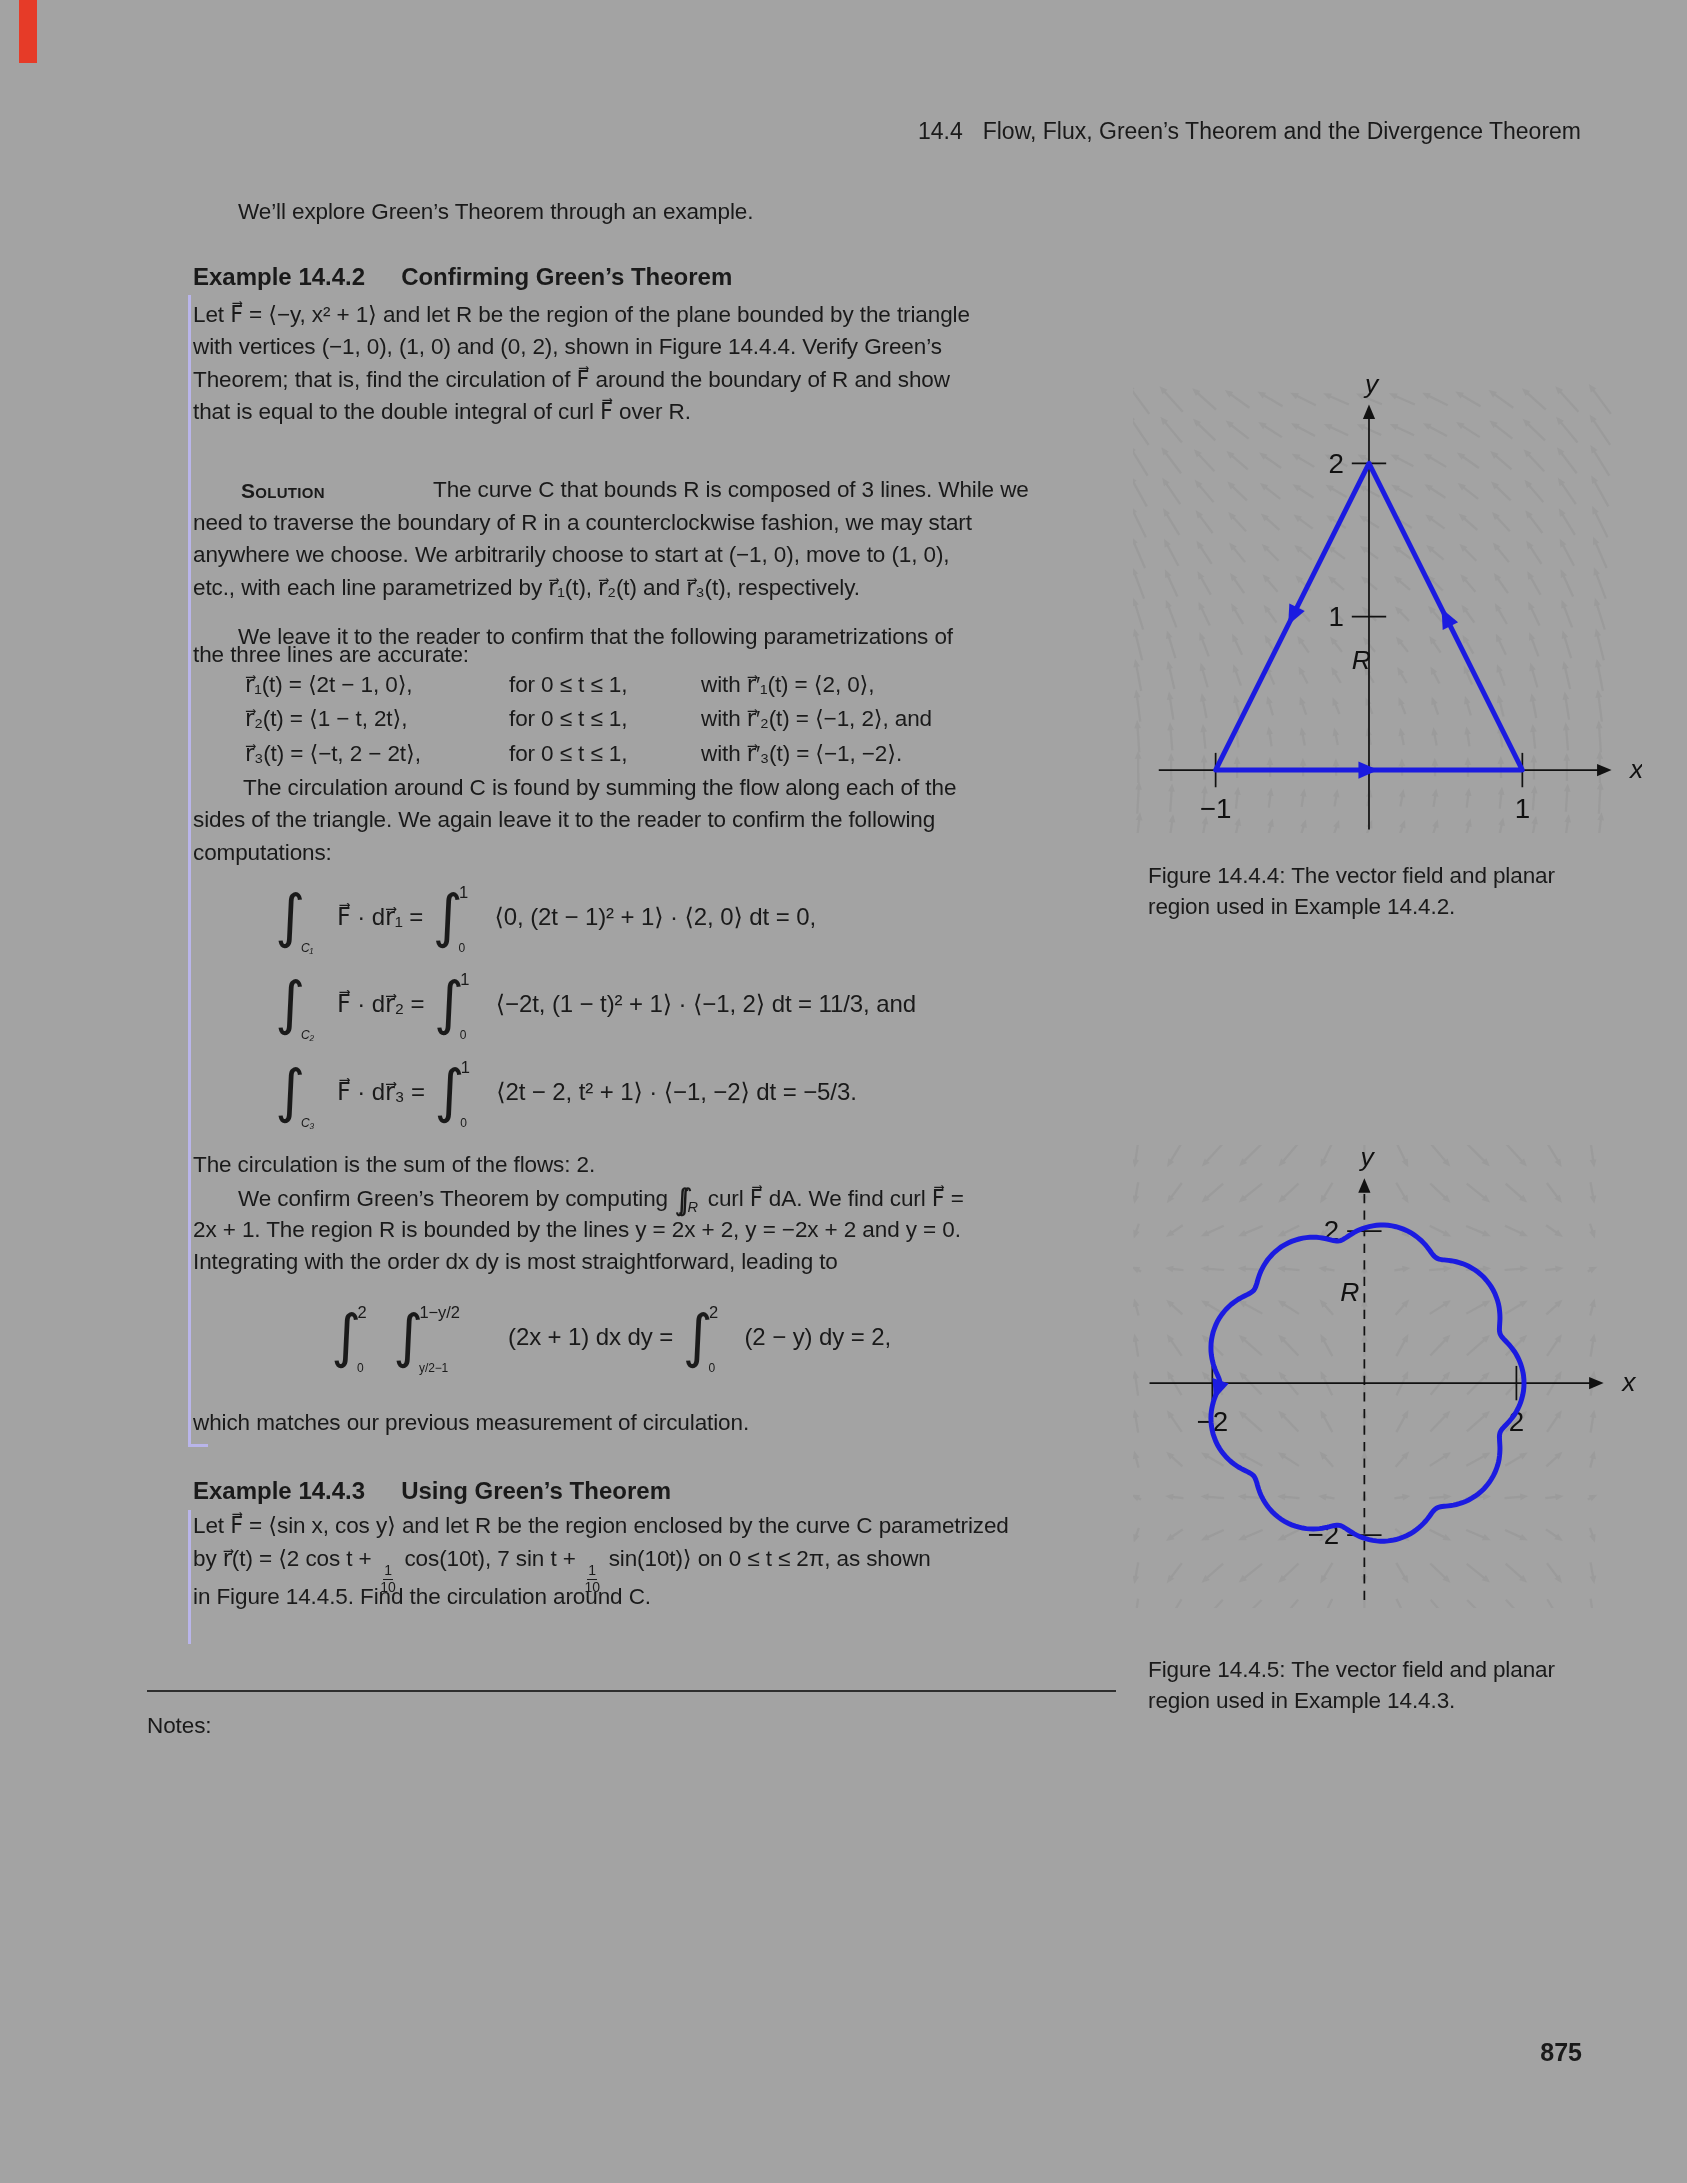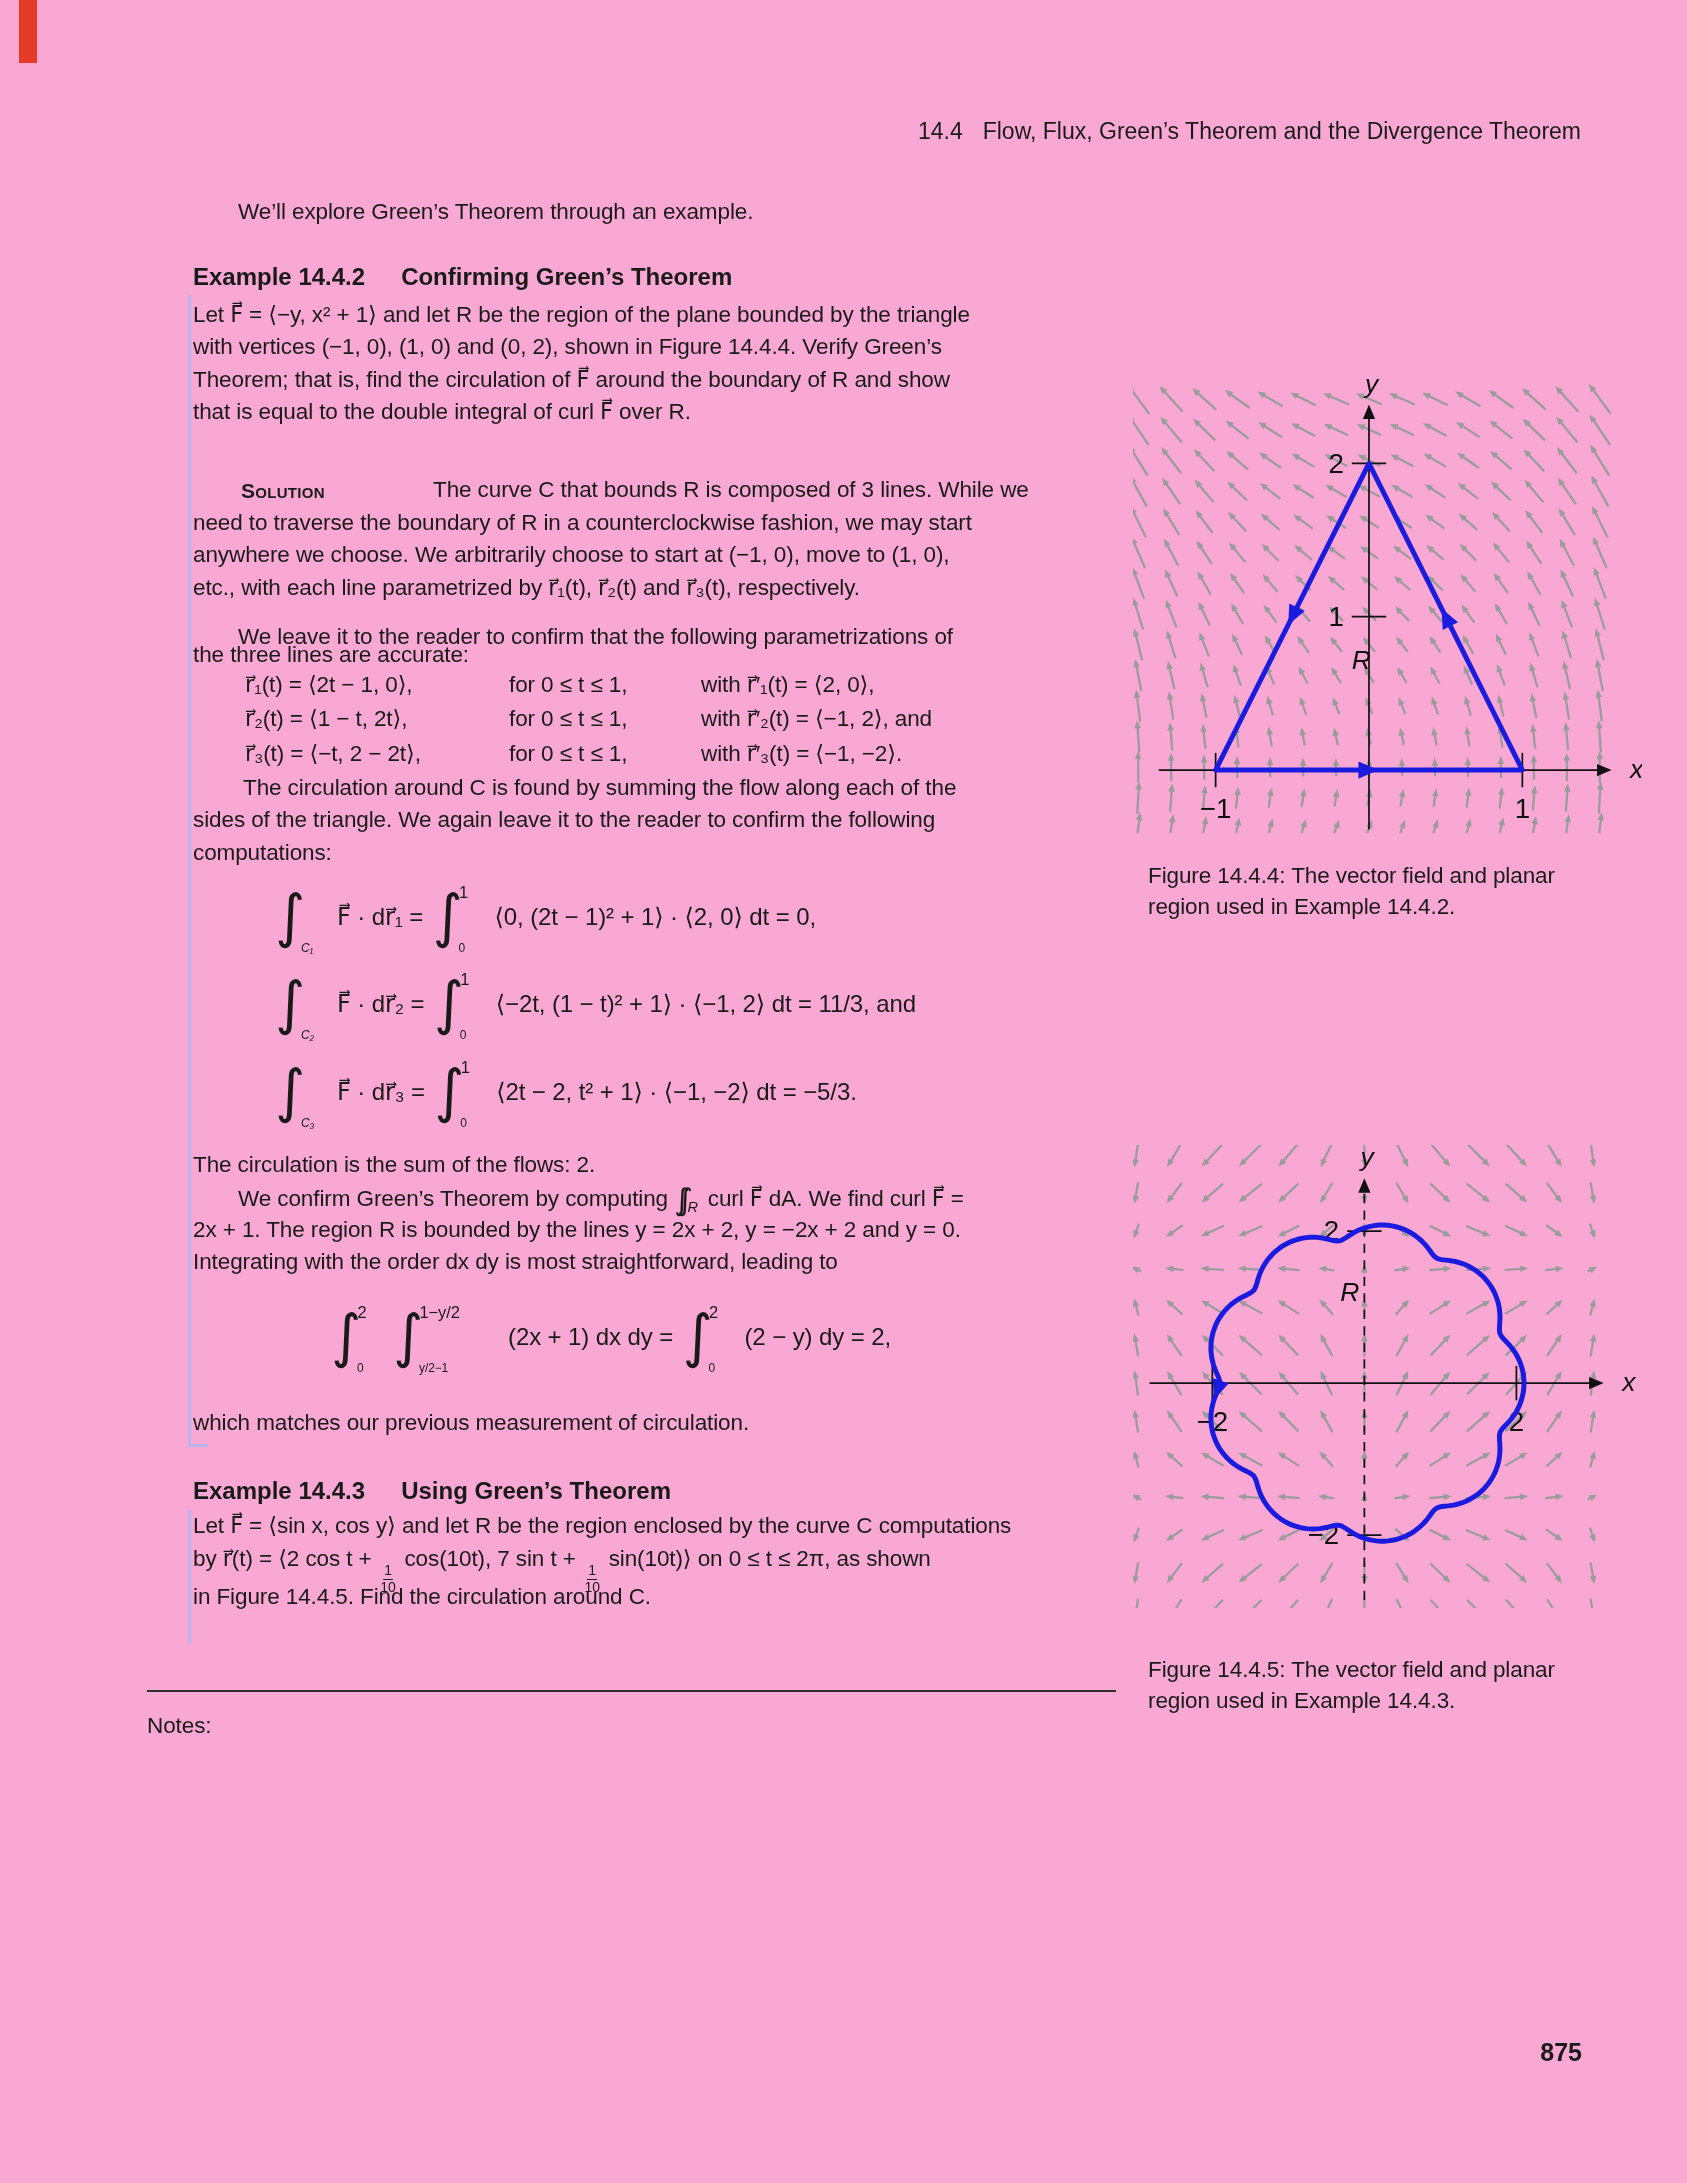--- a/index.html
+++ b/index.html
@@ -1,16 +1,16 @@
 <!DOCTYPE html>
 <html style="font-size:10.6px"><head>
 <meta charset="utf-8">
 <style>
   html,body{margin:0;padding:0;background:#ffffff;}
-  #page{position:relative;width:1687px;height:2183px;background:#f9a8d4;overflow:hidden;
+  #page{position:relative;width:1687px;height:2183px;background:#a3a3a3;overflow:hidden;
         font-family:"Liberation Sans","DejaVu Sans",sans-serif;color:#1a1a1a;}
   .abs{position:absolute;white-space:nowrap;}
   .t{font-size:22.5px;line-height:1.25;letter-spacing:-0.1px;}
   .hd{font-size:24px;font-weight:bold;}
   .sc{font-variant:small-caps;font-weight:600;letter-spacing:0.3px;}
   .vbar{position:absolute;width:2.6px;background:#b9b5ea;}
   .vfoot{position:absolute;height:2.6px;background:#b9b5ea;}
   .redtab{position:absolute;background:#e63b28;}
   .rule{position:absolute;height:2px;background:#2e2e2e;}
   
@@ -144,21 +144,21 @@
     <span>(2 − y) dy = 2,</span>
   </div>
 
   <div class="abs t" style="left:193px;top:1409px;">which matches our previous measurement of circulation.</div>
 
   <div class="abs hd" style="left:193px;top:1477px;">
     <span>Example 14.4.3</span><span style="display:inline-block;width:36px;"></span><span>Using Green’s Theorem</span>
   </div>
   <div class="vbar" style="left:188px;top:1510px;height:134px;"></div>
 
-  <div class="abs t" style="left:193px;top:1512px;">Let F⃗ = ⟨sin x, cos y⟩ and let R be the region enclosed by the curve C computations</div>
+  <div class="abs t" style="left:193px;top:1512px;">Let F⃗ = ⟨sin x, cos y⟩ and let R be the region enclosed by the curve C parametrized</div>
   <div class="abs t" style="left:193px;top:1545px;">
     <span>by r⃗(t) = ⟨2 cos t + </span><span class="frac">
         <span class="num">1</span>
         <span>10</span>
       </span><span> cos(10t), 7 sin t + </span><span class="frac">
         <span class="num">1</span>
         <span>10</span>
       </span><span> sin(10t)⟩ on 0 ≤ t ≤ 2π, as shown</span>
   </div>
   <div class="abs t" style="left:193px;top:1583px;">in Figure 14.4.5. Find the circulation around C.</div>

